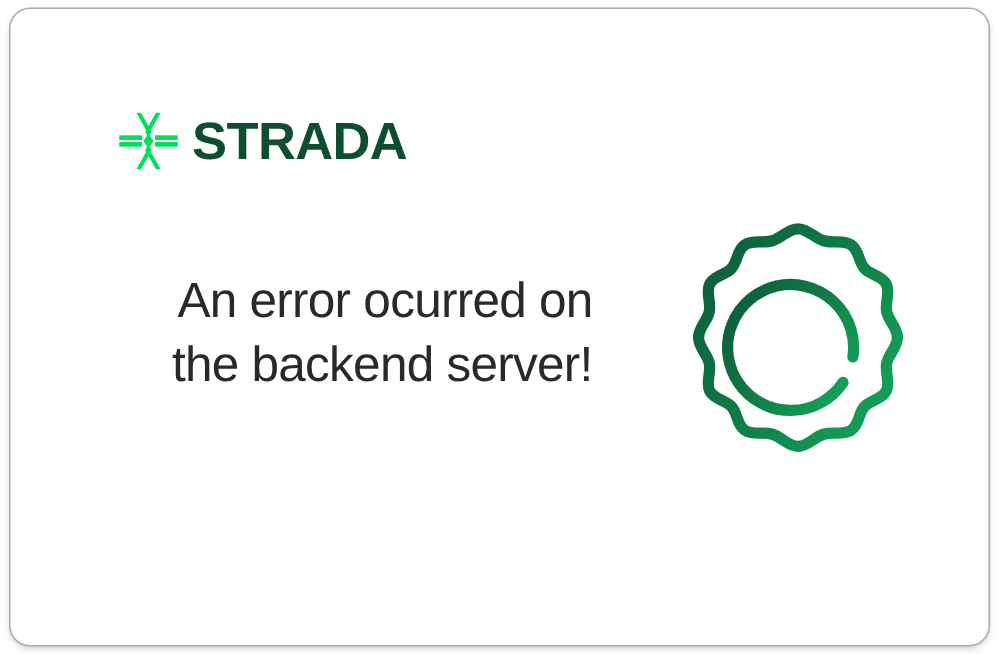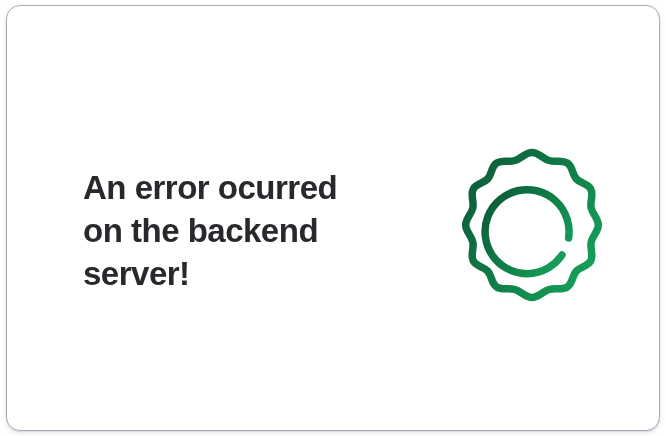--- a/index.html
+++ b/index.html
@@ -63,27 +63,28 @@
     white-space: nowrap;
     -webkit-font-smoothing: antialiased;
   }
 
   
   .headline {
     position: absolute;
     left: 76px;
     top: 160px;
     width: 300px;
-    margin: 0;
+    margin: 12px;
     font-family: "Liberation Sans", sans-serif;
     font-size: 33px;
-    font-weight: 700;
+    font-weight: 400;
     line-height: 43px;
     letter-spacing: -0.5px;
     color: #27292d;
+    text-align: right;
     -webkit-font-smoothing: antialiased;
   }
 
   
   .gear-wrap {
     position: absolute;
     left: 443px;
     top: 138px;
     width: 164px;
     height: 164px;
@@ -94,20 +95,42 @@
     height: 164px;
   }
 </style>
 </head>
 <body>
 
 <div class="screen">
 
   <div class="card">
 
+    <div class="brand">
+      <svg class="brand-mark" viewBox="0 0 40 40" aria-hidden="true">
+        <g fill="#00e05a">
+
+          <rect x="0.5" y="16.2" width="15.2" height="3.1"></rect>
+          <rect x="0.5" y="20.7" width="15.2" height="3.1"></rect>
+          <rect x="24.3" y="16.2" width="15.2" height="3.1"></rect>
+          <rect x="24.3" y="20.7" width="15.2" height="3.1"></rect>
+
+          <polygon points="11.9,1.2 15.0,1.2 22.2,13.8 20.6,16.6 19.0,13.8"></polygon>
+
+          <polygon points="25.0,1.2 28.1,1.2 21.0,13.8 19.4,16.6 17.8,13.8"></polygon>
+
+          <polygon points="11.9,38.8 15.0,38.8 22.2,26.2 20.6,23.4 19.0,26.2"></polygon>
+
+          <polygon points="25.0,38.8 28.1,38.8 21.0,26.2 19.4,23.4 17.8,26.2"></polygon>
+
+          <polygon points="20.0,15.0 23.4,20.0 20.0,25.0 16.6,20.0"></polygon>
+        </g>
+      </svg>
+      <span class="brand-word">STRADA</span>
+    </div>
 
     <h1 class="headline">An error ocurred on the backend server!</h1>
 
     <div class="gear-wrap">
       <svg class="gear-svg" viewBox="0 0 164 164" aria-hidden="true">
         <defs>
           <linearGradient id="gearGrad" x1="0" y1="0.15" x2="1" y2="0.85">
             <stop offset="0%" stop-color="#0d5c3a"></stop>
             <stop offset="45%" stop-color="#0f7a45"></stop>
             <stop offset="100%" stop-color="#16a35c"></stop>

